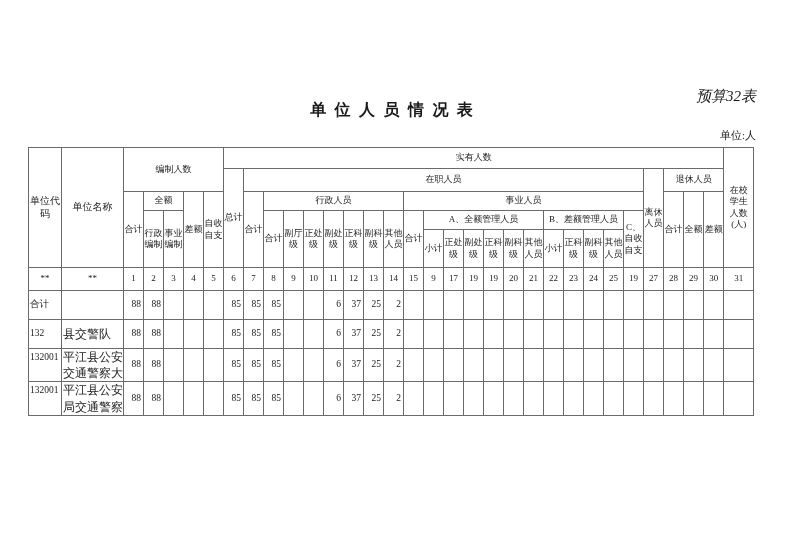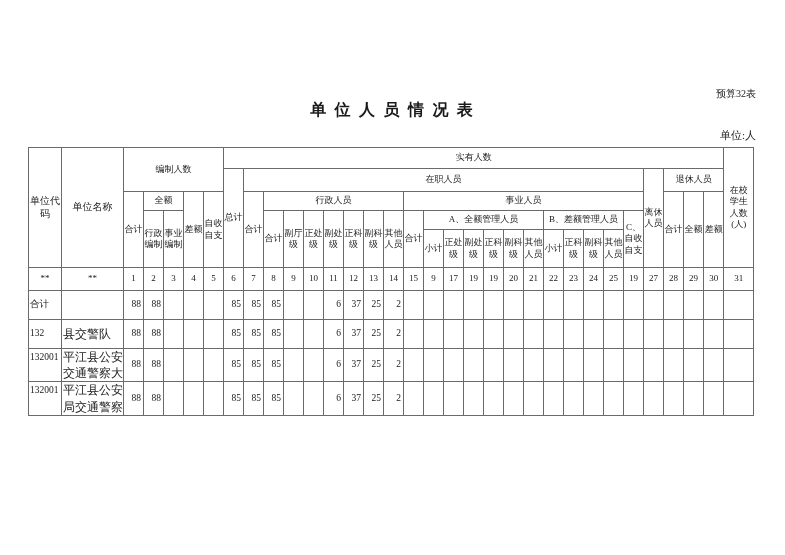--- a/index.html
+++ b/index.html
@@ -1,20 +1,20 @@
 <!DOCTYPE html>
 <html><head>
 <meta charset="utf-8">
 <style>
   html,body{margin:0;padding:0;}
   body{
     width:785px;height:555px;background:#ffffff;position:relative;
     font-family:"Liberation Serif",serif;color:#1a1a1a;overflow:hidden;
   }
-  .form-label{position:absolute;top:87px;right:29px;font-size:10px;}
+  .form-label{position:absolute;top:87px;right:29px;font-size:15px;font-style:italic;}
   .doc-title{
     position:absolute;top:100px;left:0;width:100%;text-align:center;
     font-family:"Liberation Sans",sans-serif;font-weight:bold;
     font-size:16px;letter-spacing:2px;
   }
   .unit-label{position:absolute;top:128px;right:29px;font-size:11px;}
 
   table.main{
     position:absolute;left:28px;top:147px;width:725px;
     border-collapse:collapse;table-layout:fixed;

